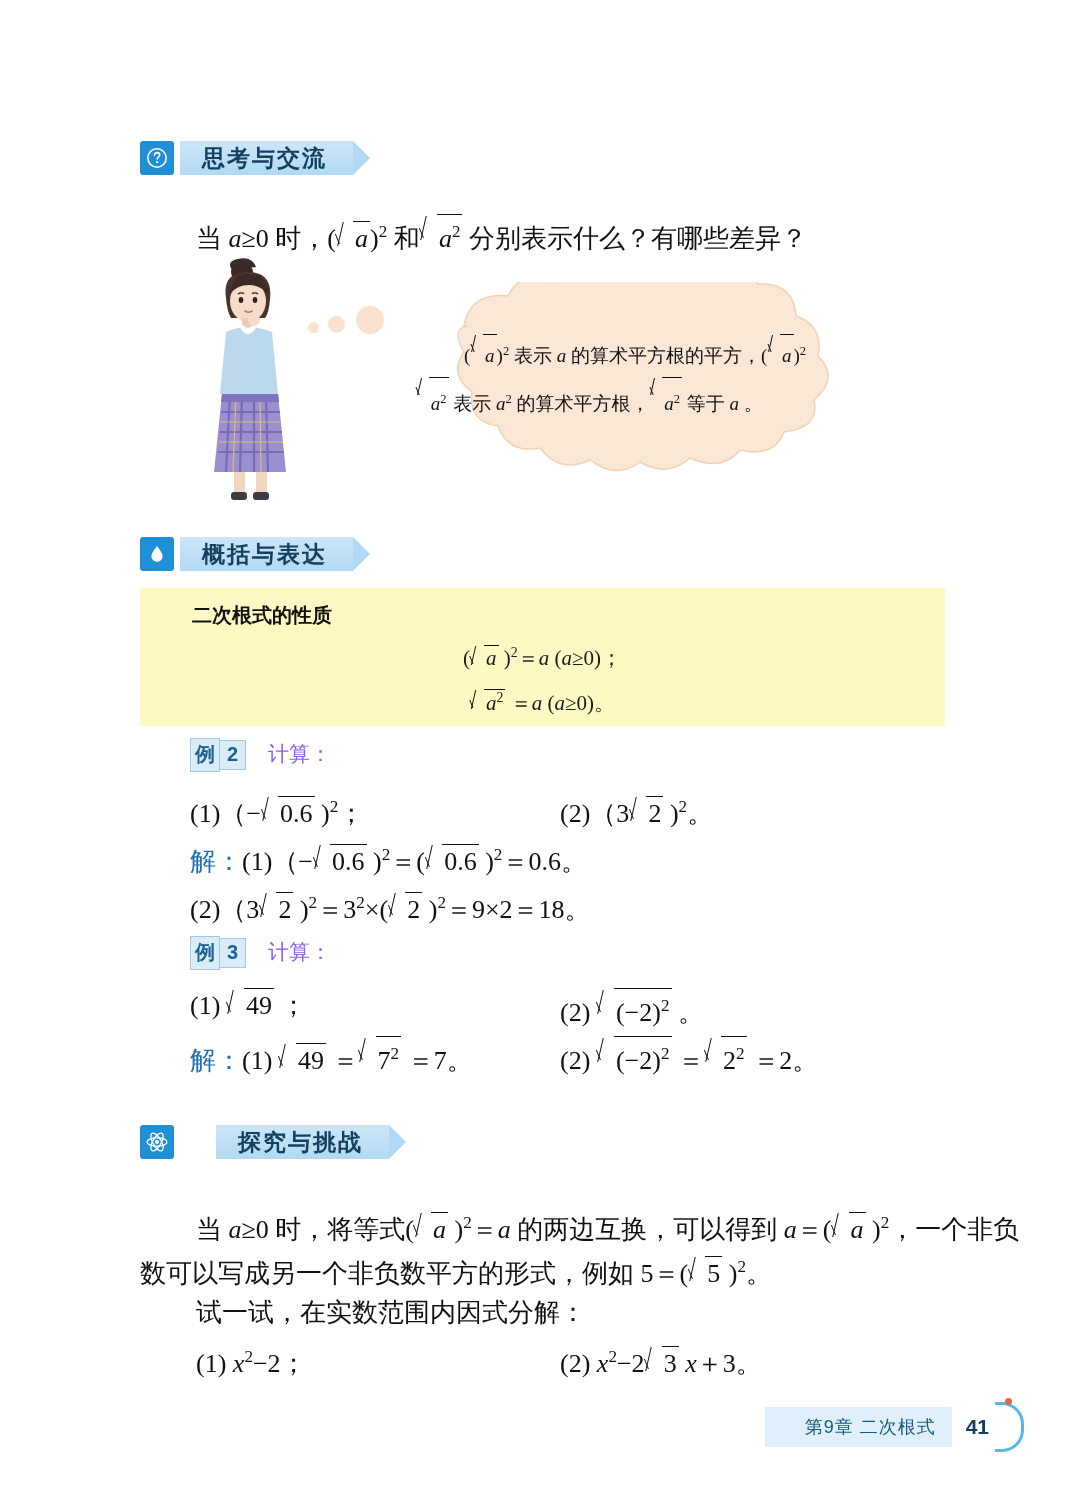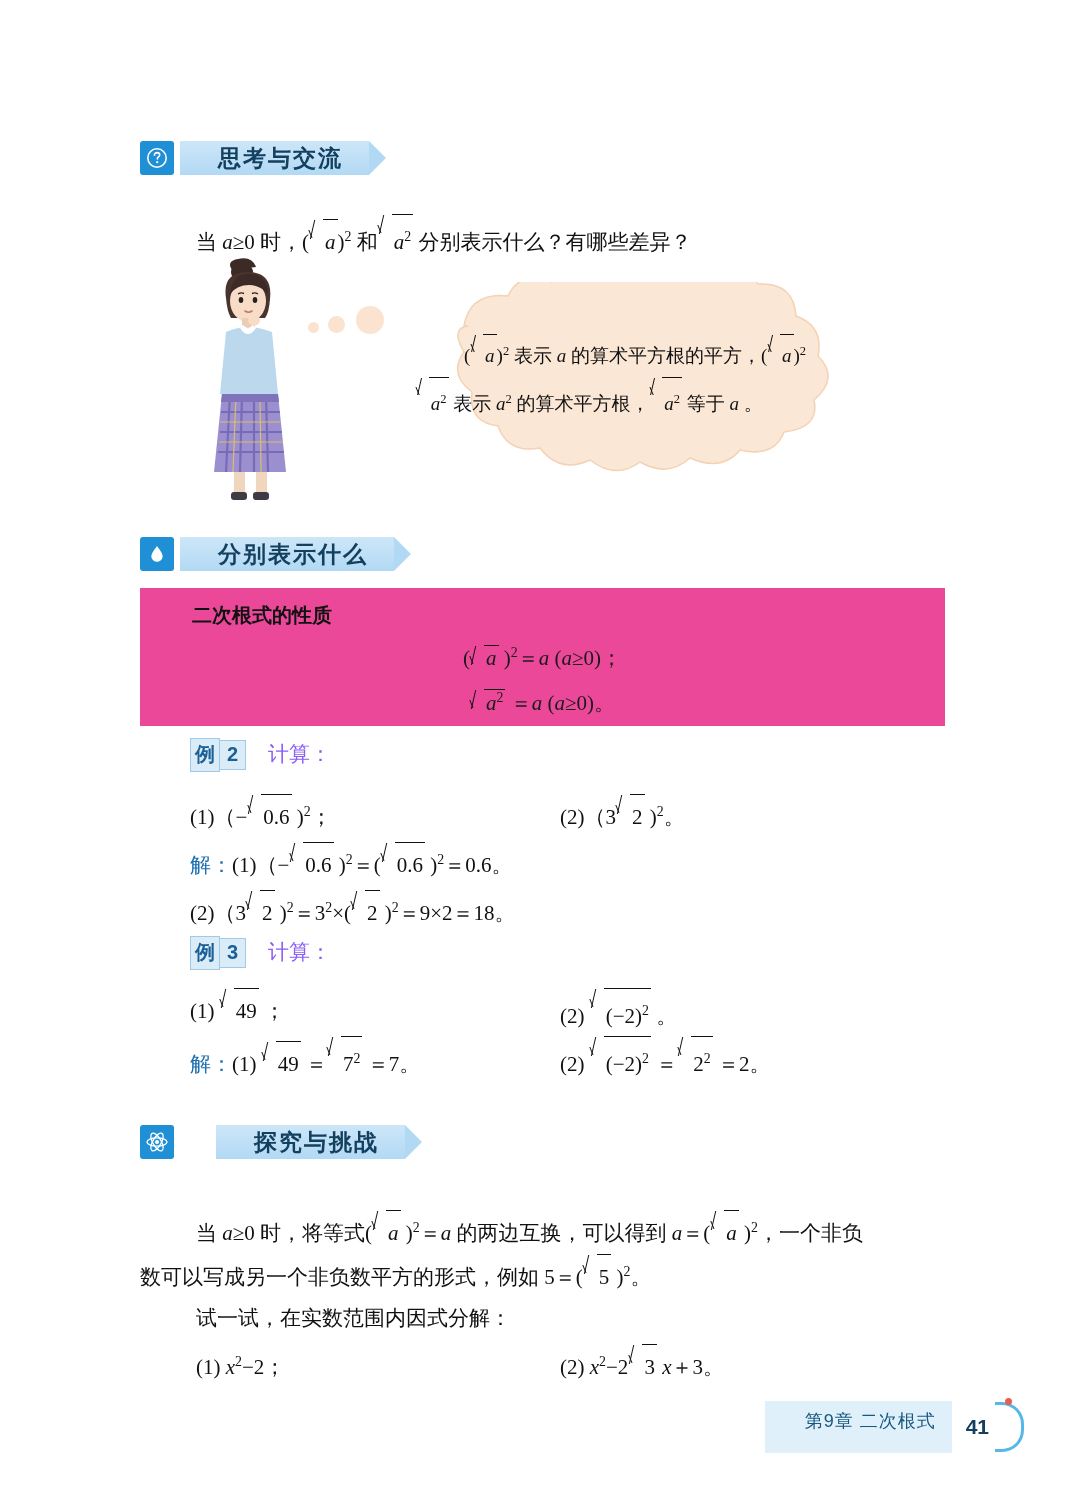--- a/index.html
+++ b/index.html
@@ -40,21 +40,21 @@
     flex: 0 0 auto;
     margin-right: 6px;
   }
   .sec-icon svg { display: block; }
   .sec-banner {
     position: relative;
     height: 34px;
     background: linear-gradient(180deg,#cde6f8 0%, #b2d9f4 100%);
     display: flex;
     align-items: center;
-    padding: 0 26px 0 38px;
+    padding: 0 26px 0 22px;
   }
   .sec-banner::after {
     content: "";
     position: absolute;
     right: -17px;
     top: 0;
     width: 0; height: 0;
     border-left: 17px solid #b2d9f4;
     border-top: 17px solid transparent;
     border-bottom: 17px solid transparent;
@@ -64,22 +64,22 @@
     font-weight: bold;
     font-size: 23px;
     letter-spacing: 2px;
     color: #13405f;
     white-space: nowrap;
   }
 
   
   .para {
     position: absolute;
-    font-size: 21px;
-    line-height: 44px;
+    font-size: 26px;
+    line-height: 34px;
     color: #111;
     white-space: nowrap;
   }
   .mi { font-style: italic; font-family: "Liberation Serif", serif; }
   .sup { font-size: 0.66em; vertical-align: super; }
 
   
   .rad {
     display: inline-block;
     position: relative;
@@ -149,21 +149,21 @@
     border-radius: 50%;
   }
 
   
   .prop-box {
     position: absolute;
     left: 140px;
     top: 588px;
     width: 805px;
     height: 138px;
-    background: #ec4899;
+    background: #fef9c3;
   }
   .prop-title {
     position: absolute;
     left: 52px;
     top: 14px;
     font-family: "Liberation Sans", sans-serif;
     font-size: 20px;
     font-weight: bold;
     color: #111;
   }
@@ -215,21 +215,21 @@
     bottom: 58px;
     display: flex;
     align-items: center;
     height: 46px;
   }
   .footer-bar {
     background: #dff0fb;
     height: 40px;
     display: flex;
     align-items: center;
-    padding: 0 16px 12px 40px;
+    padding: 0 16px 0 40px;
     font-family: "Liberation Sans", sans-serif;
     font-size: 18px;
     color: #18587f;
     letter-spacing: 1px;
   }
   .footer-page {
     font-family: "Liberation Sans", sans-serif;
     font-size: 21px;
     font-weight: bold;
     color: #13405f;
@@ -368,21 +368,21 @@
     </div>
   </div>
 
   <div class="section-header" style="left:140px; top:534px;">
     <div class="sec-icon">
       <svg width="22" height="22" viewBox="0 0 22 22">
         <path d="M11 3 C7 8.5 5.4 11 5.4 13.3 C5.4 16.4 7.9 18.8 11 18.8 C14.1 18.8 16.6 16.4 16.6 13.3 C16.6 11 15 8.5 11 3 z" fill="#ffffff"></path>
       </svg>
     </div>
     <div class="sec-banner">
-      <span class="sec-title">分别表示什么</span>
+      <span class="sec-title">概括与表达</span>
     </div>
   </div>
 
   <div class="prop-box">
     <div class="prop-title">二次根式的性质</div>
     <div class="prop-line" style="top:56px;">
       (<span class="rad"><span class="radbody"><span class="mi">a</span></span></span> )<span class="sup">2</span>＝<span class="mi">a</span> (<span class="mi">a</span>≥0)；
     </div>
     <div class="prop-line" style="top:101px;">
       <span class="rad"><span class="radbody"><span class="mi">a</span><span class="sup">2</span></span></span> ＝<span class="mi">a</span> (<span class="mi">a</span>≥0)。

